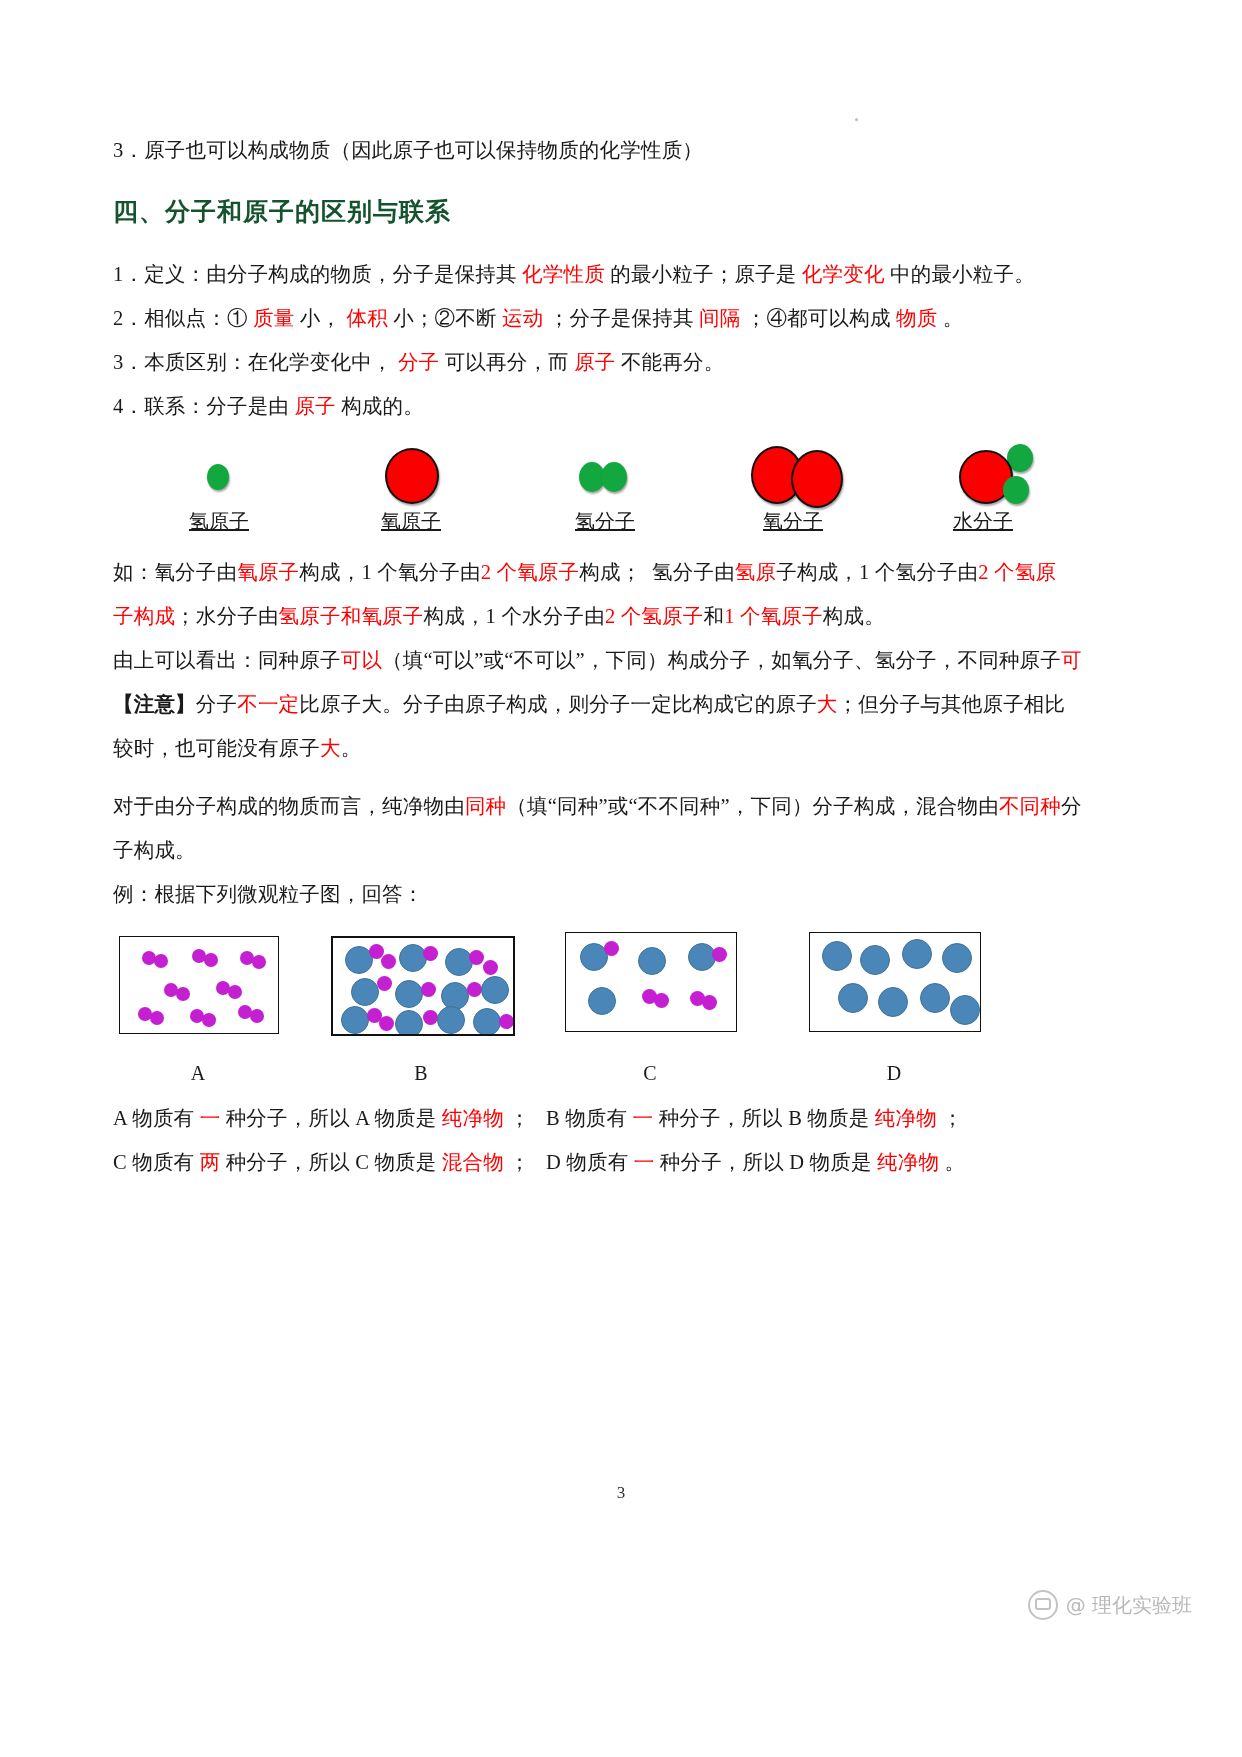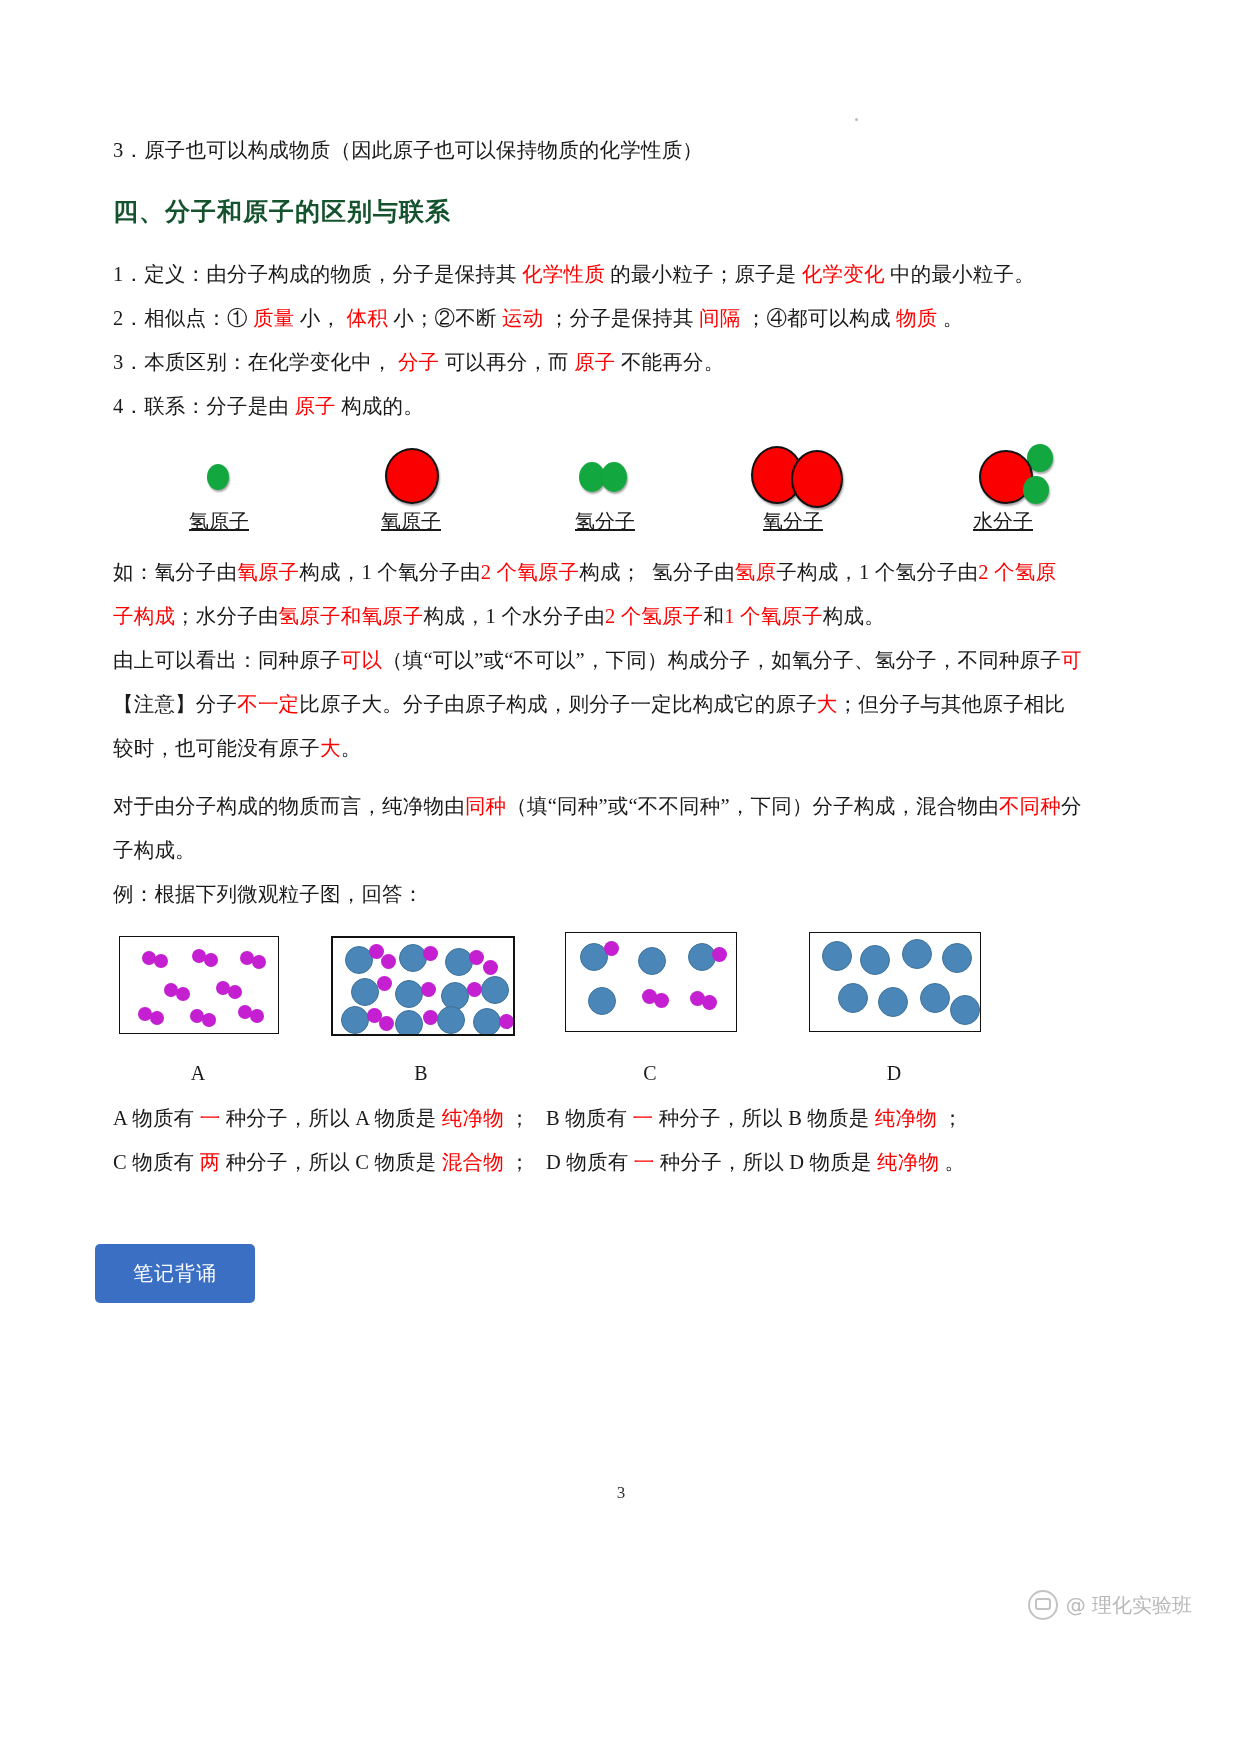--- a/index.html
+++ b/index.html
@@ -235,21 +235,21 @@
       </div>
 
       <div class="mol-cell" style="left:600px;">
         <div class="mol-art">
           <span class="atom redc" style="left:38px;top:4px;width:48px;height:54px;"></span>
           <span class="atom redc" style="left:78px;top:8px;width:48px;height:54px;"></span>
         </div>
         <div class="mol-label">氧分子</div>
       </div>
 
-      <div class="mol-cell" style="left:810px;">
+      <div class="mol-cell" style="left:790px;">
         <div class="mol-art">
           <span class="atom greenc" style="left:104px;top:2px;width:26px;height:28px;"></span>
           <span class="atom redc" style="left:56px;top:8px;width:50px;height:50px;"></span>
           <span class="atom greenc" style="left:100px;top:34px;width:26px;height:28px;"></span>
         </div>
         <div class="mol-label">水分子</div>
       </div>
 
     </div>
 
@@ -260,21 +260,21 @@
     <div class="line">
       <span class="red">子构成</span><span>；水分子由</span><span class="red">氢原子和氧原子</span><span>构成，1 个水分子由</span><span class="red">2 个氢原子</span><span>和</span><span class="red">1 个氧原子</span><span>构成。</span>
     </div>
 
     <div class="line">
       <span>由上可以看出：同种原子</span><span class="red">可以</span><span>（填“可以”或“不可以”，下同）构成分子，如氧分子、氢分子，不同种原子</span><span class="red">可</span>
     </div>
 
 
     <div class="line">
-      <span style="font-weight:normal;text-align:center;">【注意】</span><span>分子</span><span class="red">不一定</span><span>比原子大。分子由原子构成，则分子一定比构成它的原子</span><span class="red">大</span><span>；但分子与其他原子相比</span>
+      <span style="font-weight:bold;text-align:center;">【注意】</span><span>分子</span><span class="red">不一定</span><span>比原子大。分子由原子构成，则分子一定比构成它的原子</span><span class="red">大</span><span>；但分子与其他原子相比</span>
     </div>
 
     <div class="line">
       <span>较时，也可能没有原子</span><span class="red">大</span><span>。</span>
     </div>
 
 
     <div class="sp14"></div>
 
     <div class="line">
@@ -385,23 +385,20 @@
       <span>种分子，所以 C 物质是</span>
       <span class="red">混合物</span>
       <span>；</span>&nbsp;&nbsp;
       <span>D 物质有</span>
       <span class="red">一</span>
       <span>种分子，所以 D 物质是</span>
       <span class="red">纯净物</span>
       <span>。</span>
     </div>
 
-    <div class="btn-wrap">
-      <button class="note-btn">笔记背诵</button>
-    </div>
 
   </div>
 
   <div class="pagenum">3</div>
 
   <div class="watermark">
     <span class="wm-icon"></span>
     <span>@ 理化实验班</span>
   </div>
 

